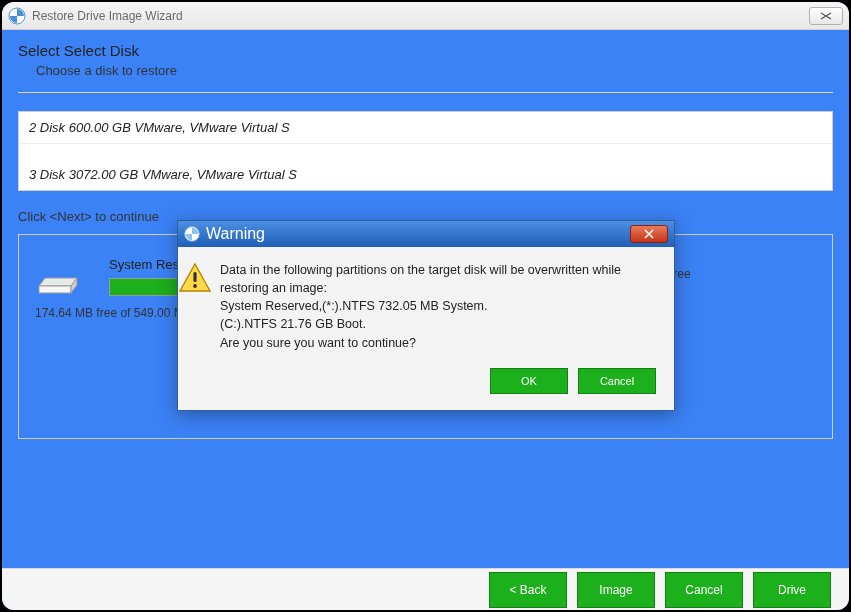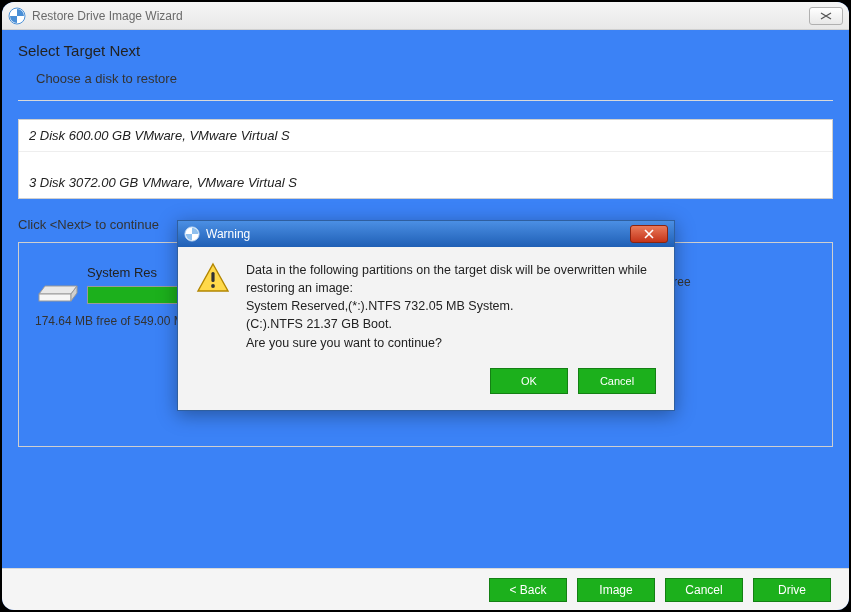--- a/index.html
+++ b/index.html
@@ -4,48 +4,48 @@
 <style>
   * { box-sizing: border-box; margin: 0; padding: 0; font-family: "Segoe UI", Tahoma, sans-serif; }
   body { background: #000; width: 851px; height: 612px; overflow: hidden; }
   .window { position: absolute; top: 2px; left: 2px; width: 847px; height: 608px; background: #3b82f6; border-radius: 12px; overflow: hidden; }
   .titlebar { height: 28px; background: linear-gradient(to bottom, #f6f6f6, #e8e8e8); border-bottom: 1px solid #d0d0d0; display: flex; align-items: center; padding: 0 6px; }
   .titlebar .app-icon { width: 18px; height: 18px; margin-right: 6px; display:inline-flex; align-items:center; justify-content:center; }
   .titlebar .title { color: #6a6a6a; font-size: 12px; flex: 1; }
   .titlebar .win-btn { width: 34px; height: 18px; border:1px solid #b0b0b0; border-radius:3px; background: linear-gradient(#fff,#e8e8e8); display:flex; align-items:center; justify-content:center; font-size:11px; color:#555; cursor:pointer; }
   .content { padding: 12px 16px 0 16px; }
   .heading { font-size: 15px; color: #222; }
-  .subheading { font-size: 13px; color: #333; margin: 12px 0 14px 18px; }
+  .subheading { font-size: 13px; color: #333; margin: 4px 0 14px 18px; }
   .hr { height:1px; background:#d9d9d9; margin-bottom:18px; }
   .disks { border:1px solid #cfcfcf; background:#fff; }
   .disk-row { padding: 8px 10px; font-size: 13px; font-style: italic; color:#222; border-bottom:1px solid #eee; cursor:pointer; }
   .disk-row:last-child { border-bottom:none;margin-top:15px; }
   .disk-row.selected { background:#e4e4e4; }
   .hint { font-size:13px; color:#333; margin:18px 0 10px 0; }
   .partitions { border:1px solid #cfcfcf; height:205px; padding:22px 16px; display:flex; gap:60px; overflow:hidden; }
   .part { display:flex; flex-direction:column; min-width:200px; }
-  .part .top { display:flex; align-items:flex-end; gap:6px; }
+  .part .top { display:flex; align-items:flex-end; gap:28px; }
   .part .drive-img { width:46px; height:28px; }
   .part .info { flex:1; }
   .part .name { font-size:13px; color:#222; margin-bottom:6px; white-space:nowrap; }
   .part .bar { width:210px; height:18px; border:1px solid #9a9a9a; background:#fff; position:relative; }
   .part .bar .fill { position:absolute; top:0; left:0; bottom:0; background:#1cb01c; }
   .part .free { font-size:12px; color:#333; margin-top:10px; white-space:nowrap; }
   .part.third .bar { width:80px; }
   .footer { position:absolute; bottom:0; left:0; right:0; height:42px; border-top:1px solid #d9d9d9; background:#f5f5f5; display:flex; justify-content:flex-end; align-items:center; gap:10px; padding:0 18px; }
-  .btn-green { min-width:78px; height:24px; background:#1cb01c; color:#fff; border:1px solid #148014; font-size:12px; cursor:pointer; display:flex; align-items:center; justify-content:center; }
+  .btn-green { min-width:78px; height:36px; background:#1cb01c; color:#fff; border:1px solid #148014; font-size:12px; cursor:pointer; display:flex; align-items:center; justify-content:center; }
 
   
   .dialog { position:absolute; top:218px; left:175px; width:498px; background:#f3f3f3; border:1px solid #2f5f9f; box-shadow:0 4px 18px rgba(0,0,0,.35); }
   .dlg-titlebar { height:26px; background:linear-gradient(to bottom,#4b8fe4,#1f5fb5); display:flex; align-items:center; padding:0 6px; }
   .dlg-titlebar .app-icon { width:16px; height:16px; margin-right:6px; display:inline-flex; align-items:center; justify-content:center;}
-  .dlg-titlebar .dtitle { color:#fff; font-size:12px; flex:1; }
+  .dlg-titlebar .dtitle { color:#fff; font-size:16px; flex:1; }
   .dlg-titlebar .dclose { width:38px; height:18px; background:linear-gradient(#e97a5a,#c53419); border:1px solid #8a2410; border-radius:3px; display:flex; align-items:center; justify-content:center; cursor:pointer; }
   .dlg-titlebar .dclose svg { display:block; }
-  .dlg-body { padding:14px 18px 16px 18px; display:flex; gap:16px; }
+  .dlg-body { padding:14px 18px 16px 0; display:flex; gap:8px; }
   .warn-icon { width:34px; height:34px; flex-shrink:0; }
   .dlg-text { font-size:12.5px; color:#222; line-height:1.45; }
   .dlg-buttons { display:flex; justify-content:flex-end; gap:10px; padding:0 18px 16px 0; }
   .dlg-buttons .btn-green { min-width:78px; height:26px; font-size:11px; }
 
   svg.drive { display:block; }
 </style>
 </head>
 <body>
 
@@ -60,21 +60,21 @@
     </span>
     <span class="title">Restore Drive Image Wizard</span>
     <div class="win-btn">
       <svg width="12" height="8" viewBox="0 0 12 8">
           <path d="M1 1 L11 7 M11 1 L1 7" stroke="#555" stroke-width="1.3"></path>
         </svg>
     </div>
   </div>
 
   <div class="content">
-    <div class="heading">Select Target Next</div>
+    <div class="heading">Select Select Disk</div>
     <div class="subheading">Choose a disk to restore</div>
     <div class="hr"></div>
 
     <div class="disks">
       <div class="disk-row">2 Disk 600.00 GB VMware,  VMware Virtual S</div>
       <div class="disk-row">3 Disk 3072.00 GB VMware,  VMware Virtual S</div>
     </div>
 
     <div class="hint">Click &lt;Next&gt; to continue</div>
 
@@ -151,21 +151,21 @@
       <span class="warn-icon">
         <svg width="34" height="34" viewBox="0 0 34 34">
             <polygon points="17,3 32,30 2,30" fill="#ffd94a" stroke="#b38600" stroke-width="1.4"></polygon>
             <rect x="15.4" y="11" width="3.2" height="10" rx="1.5" fill="#333"></rect>
             <circle cx="17" cy="25" r="1.9" fill="#333"></circle>
           </svg>
       </span>
       <div class="dlg-text">
         <div>Data in the following partitions on the target disk will be overwritten while restoring an image:</div>
         <div>System Reserved,(*:).NTFS 732.05 MB System.</div>
-        <div>(C:).NTFS 21.37 GB Boot.</div>
+        <div>(C:).NTFS 21.76 GB Boot.</div>
         <div>Are you sure you want to continue?</div>
       </div>
     </div>
     <div class="dlg-buttons">
       <div class="btn-green">OK</div>
       <div class="btn-green">Cancel</div>
     </div>
   </div>
 </div>
 

